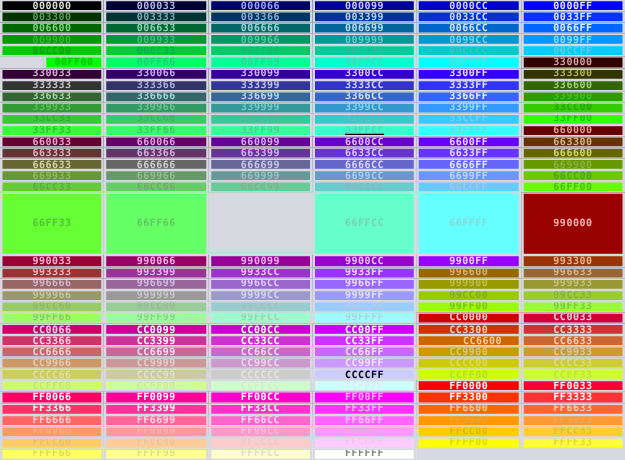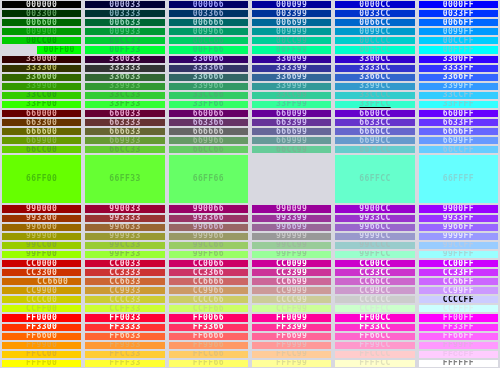--- a/index.html
+++ b/index.html
@@ -136,23 +136,20 @@
     </div>
     <div class="swatch" style="background-color: rgb(0, 204, 204);">
       <span class="swatch-label" style="color: rgb(79, 183, 189);">00CCCC</span>
     </div>
     <div class="swatch" style="background-color: rgb(0, 204, 255);">
       <span class="swatch-label" style="color: rgb(110, 196, 230);">00CCFF</span>
     </div>
     <div class="swatch" style="background-color: rgb(0, 255, 0); margin-left: 35px;">
       <span class="swatch-label" style="color: rgb(0, 191, 0);">00FF00</span>
     </div>
-    <div class="swatch" style="background-color: rgb(0, 255, 51);">
-      <span class="swatch-label" style="color: rgb(16, 199, 74);">00FF33</span>
-    </div>
     <div class="swatch" style="background-color: rgb(0, 255, 102);">
       <span class="swatch-label" style="color: rgb(35, 204, 120);">00FF66</span>
     </div>
     <div class="swatch" style="background-color: rgb(0, 255, 153);">
       <span class="swatch-label" style="color: rgb(54, 209, 156);">00FF99</span>
     </div>
     <div class="swatch" style="background-color: rgb(0, 255, 204);">
       <span class="swatch-label" style="color: rgb(73, 214, 189);">00FFCC</span>
     </div>
     <div class="swatch" style="background-color: rgb(0, 255, 255);">
@@ -390,23 +387,20 @@
       <span class="swatch-label" style="color: rgb(230, 195, 255);">9900CC</span>
     </div>
     <div class="swatch" style="background-color: rgb(153, 0, 255);">
       <span class="swatch-label" style="color: rgb(238, 213, 255);">9900FF</span>
     </div>
     <div class="swatch" style="background-color: rgb(153, 51, 0);">
       <span class="swatch-label" style="color: rgb(232, 180, 150);">993300</span>
     </div>
     <div class="swatch" style="background-color: rgb(153, 51, 51);">
       <span class="swatch-label" style="color: rgb(232, 184, 196);">993333</span>
-    </div>
-    <div class="swatch" style="background-color: rgb(153, 51, 102);">
-      <span class="swatch-label" style="color: rgb(224, 180, 224);">993366</span>
     </div>
     <div class="swatch" style="background-color: rgb(153, 51, 153);">
       <span class="swatch-label" style="color: rgb(220, 188, 244);">993399</span>
     </div>
     <div class="swatch" style="background-color: rgb(153, 51, 204);">
       <span class="swatch-label" style="color: rgb(228, 202, 255);">9933CC</span>
     </div>
     <div class="swatch" style="background-color: rgb(153, 51, 255);">
       <span class="swatch-label" style="color: rgb(237, 217, 255);">9933FF</span>
     </div>

